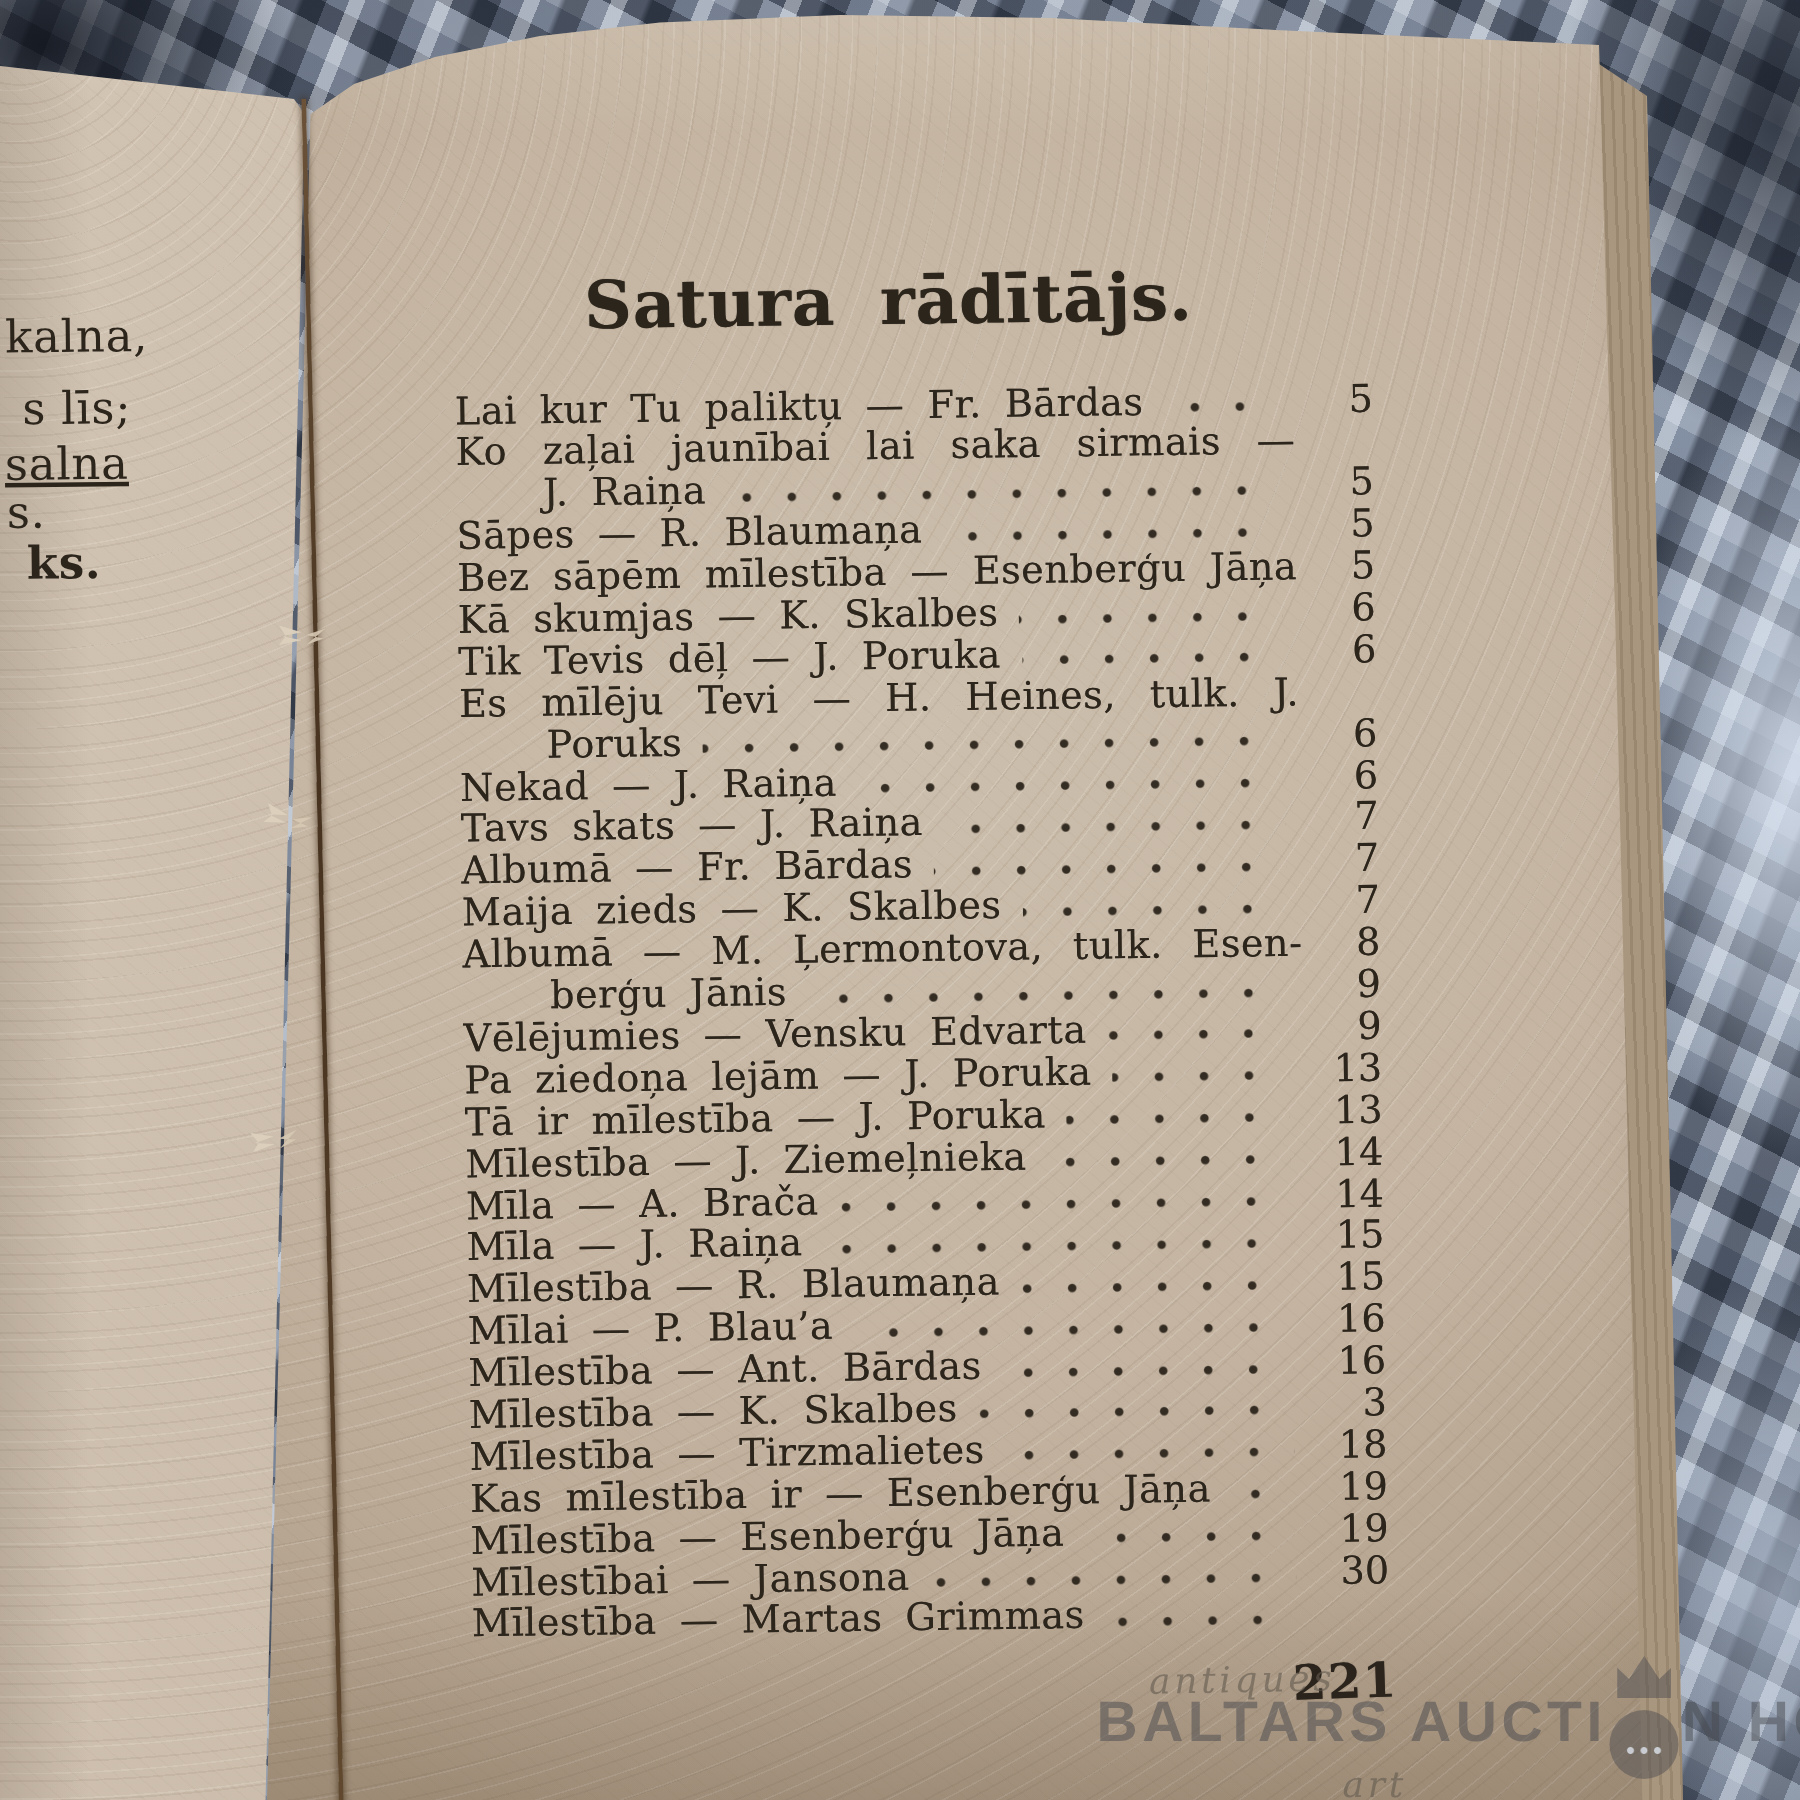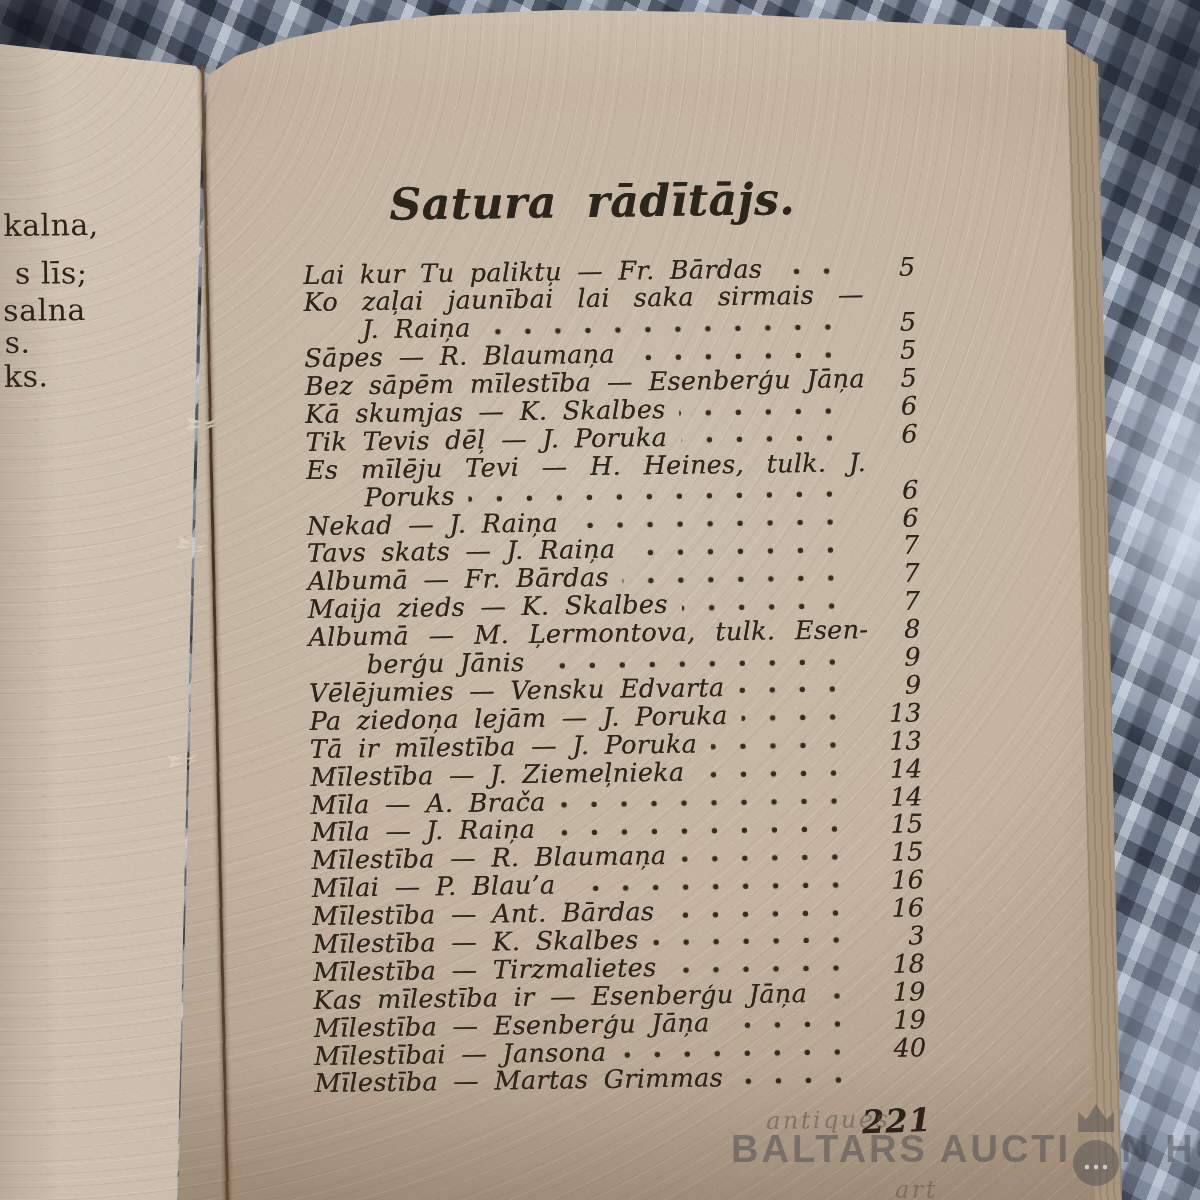--- a/index.html
+++ b/index.html
@@ -28,21 +28,21 @@
   .left-page{position:absolute;inset:0;
     clip-path:polygon(0 44px,196px 66px,203px 76px,177px 1200px,0 1200px);
     background:linear-gradient(105deg,#d2c4b3 0%,#c8b9a7 55%,#bfae9a 100%);}
   .lp-shade{position:absolute;inset:0;background:
       linear-gradient(270deg, rgba(85,65,44,.5) 0px, rgba(85,65,44,.22) 34px, rgba(85,65,44,0) 95px),
       linear-gradient(90deg, rgba(60,45,30,.14) 0, rgba(60,45,30,0) 60px),
       linear-gradient(180deg, rgba(255,250,240,.16) 0, rgba(255,250,240,0) 70px);}
 
   .right-page{position:absolute;inset:0;
     clip-path:polygon(207px 76px,236px 56px,290px 38px,360px 24px,440px 15px,560px 10px,700px 12px,850px 20px,980px 26px,1066px 30px,1077px 420px,1086px 800px,1095px 1200px,178px 1200px);
-    background:radial-gradient(900px 760px at 600px 480px,#ccbfad 0%,#c4b4a1 58%,#b09e89 100%);font-style:italic;}
+    background:radial-gradient(900px 760px at 600px 480px,#ccbfad 0%,#c4b4a1 58%,#b09e89 100%);}
   .rp-shade{position:absolute;inset:0;background:
       linear-gradient(90deg, rgba(92,70,48,.42) 0px, rgba(92,70,48,.16) 48px, rgba(92,70,48,0) 115px),
       linear-gradient(270deg, rgba(95,75,52,.26) 0px, rgba(95,75,52,.1) 60px, rgba(95,75,52,0) 140px),
       linear-gradient(0deg, rgba(80,62,42,.2) 0, rgba(80,62,42,0) 140px),
       linear-gradient(180deg, rgba(255,250,240,.18) 0, rgba(255,250,240,0) 90px);}
 
   .paper-grain{position:absolute;inset:0;opacity:.55;background-image:
       repeating-radial-gradient(circle at 7px 9px, rgba(255,253,246,.25) 0 1px, rgba(255,253,246,0) 1px 17px),
       repeating-radial-gradient(circle at 13px 4px, rgba(92,74,54,.14) 0 1.2px, rgba(92,74,54,0) 1.2px 13px),
       repeating-linear-gradient(41deg, rgba(120,100,76,.06) 0 1px, transparent 1px 9px);}
@@ -61,23 +61,23 @@
   .s1{left:184px;top:412px;}
   .s2{left:174px;top:534px;transform:rotate(14deg);}
   .s3{left:166px;top:748px;transform:rotate(-8deg);}
 
   
   .lp-frags{position:absolute;left:0;top:0;color:#2c251c;font-size:30px;line-height:1;
     letter-spacing:.5px;transform:rotate(-.6deg);}
   .frag{position:absolute;white-space:nowrap;}
   .f0{left:1px;top:211px;}
   .f1{left:12px;top:259px;}
-  .f2{left:0px;top:296px;}
+  .f2{left:0px;top:296px;text-decoration:underline;}
   .f3{left:1px;top:328px;}
-  .f4{left:0;top:362px;}
+  .f4{left:14px;top:362px;font-weight:bold;}
 
   
   .rp-content{position:absolute;left:302px;top:183px;width:612px;color:#2c251c;
     transform:rotate(-.8deg);transform-origin:top left;}
   .title{margin:0 0 32px 0;font-size:44px;font-weight:bold;line-height:1.05;
     text-align:center;letter-spacing:.5px;word-spacing:14px;transform:translateX(-16px);
     text-shadow:0 0 .5px rgba(44,37,28,.8);}
   .toc{font-size:25.5px;}
   .toc-row{display:flex;align-items:flex-end;height:27.9px;line-height:27.5px;}
   .toc-text{white-space:nowrap;word-spacing:7px;letter-spacing:.3px;flex:0 0 auto;
@@ -279,21 +279,21 @@
     <span class="toc-page">19</span>
   </div>
           <div class="toc-row">
     <span class="toc-text">Mīlestība — Esenberģu Jāņa</span>
     <span class="toc-dots"></span>
     <span class="toc-page">19</span>
   </div>
           <div class="toc-row">
     <span class="toc-text">Mīlestībai — Jansona</span>
     <span class="toc-dots"></span>
-    <span class="toc-page">40</span>
+    <span class="toc-page">30</span>
   </div>
           <div class="toc-row">
     <span class="toc-text">Mīlestība — Martas Grimmas</span>
     <span class="toc-dots"></span>
     <span class="toc-page"></span>
   </div>
         </div>
     </div>
     <div class="folio">221</div>
   </div>

